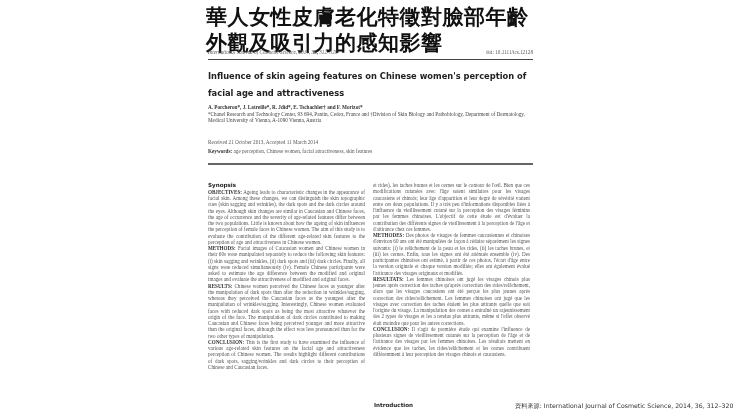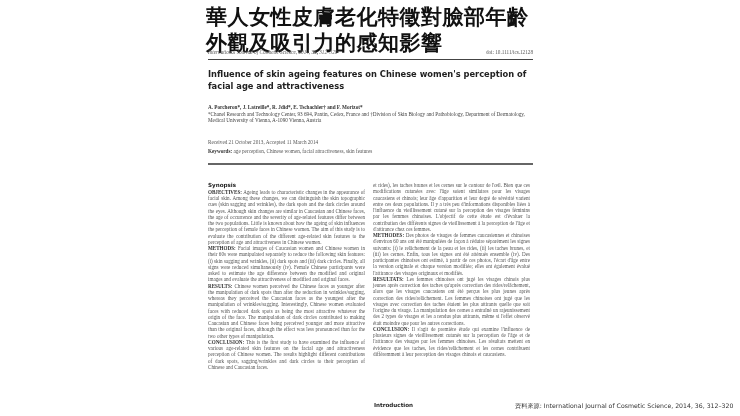--- a/index.html
+++ b/index.html
@@ -2,21 +2,21 @@
 <html><head>
 <meta charset="utf-8">
 <style>
   html,body{margin:0;padding:0;background:#ffffff;}
   body{width:740px;height:416px;position:relative;overflow:hidden;font-family:"Liberation Serif",serif;color:#222;}
   .zh-title{position:absolute;left:206px;top:4px;width:340px;font-family:"DejaVu Sans",sans-serif;font-weight:bold;font-size:21px;line-height:26px;color:#111;letter-spacing:0.5px;}
   .journal-bar{position:absolute;left:208px;top:47px;width:325px;height:12px;font-size:5.2px;color:#555;font-style:italic;border-bottom:1.5px solid #444;}
   .journal-bar .doi{position:absolute;right:0;top:2px;font-style:normal;}
   .journal-bar .cite{position:absolute;left:0;top:2px;}
   .journal-bar b{font-style:normal;}
-  .paper-title{position:absolute;left:208px;top:68px;width:330px;font-family:"DejaVu Sans",sans-serif;font-weight:bold;font-size:8.3px;line-height:12px;color:#222;}
+  .paper-title{position:absolute;left:208px;top:68px;width:330px;font-family:"DejaVu Sans",sans-serif;font-weight:bold;font-size:8.3px;line-height:17px;color:#222;}
   .authors{position:absolute;left:208px;top:104px;width:325px;font-size:5.2px;line-height:6.6px;color:#444;}
   .authors .names{font-weight:bold;color:#333;}
   .received{position:absolute;left:208px;top:139px;font-size:5.2px;color:#555;}
   .keywords{position:absolute;left:208px;top:148px;font-size:5.2px;color:#555;}
   .keywords b{color:#333;}
   .rule{position:absolute;left:208px;top:163px;width:325px;height:1.5px;background:#666;}
   .col{position:absolute;top:182px;width:157px;font-size:5.1px;line-height:6.25px;color:#555;text-align:justify;}
   .col.left{left:208px;}
   .col.right{left:373px;}
   .col p{margin:0;}

